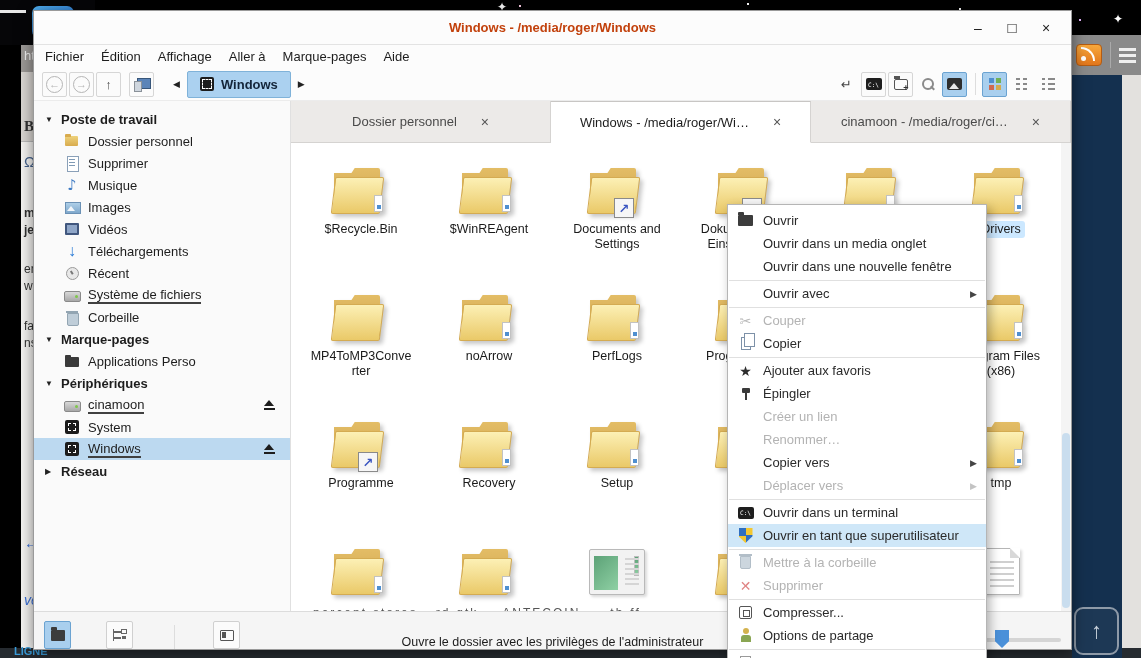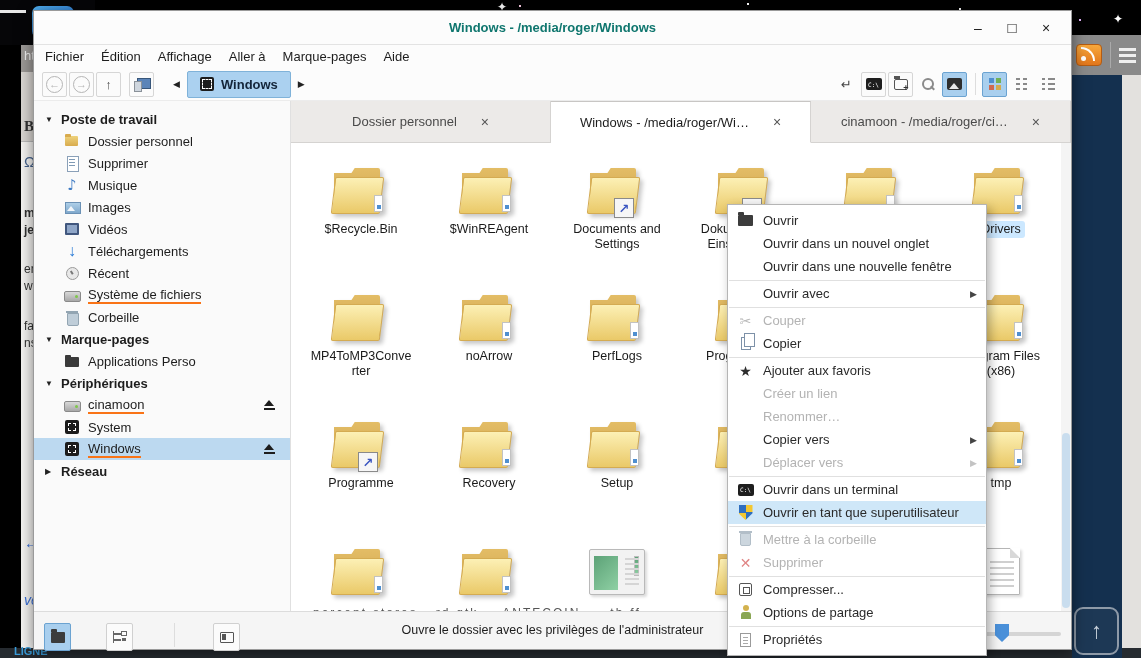--- a/index.html
+++ b/index.html
@@ -62,21 +62,21 @@
   .burger-icon i { display:block; width:17px; height:3px; background:#efefef; }
   .bg-right-navy { position:absolute; left:1072px; top:75px; width:50px; height:583px; background:#14304f; z-index:5; }
   .bg-right-gray { position:absolute; left:1122px; top:75px; width:19px; height:583px; background:#e3e1de; z-index:4; }
   .up-btn { position:absolute; left:2px; top:532px; width:45px; height:48px; border:2px solid #8e9aa8; border-radius:9px;
     color:#c7d0da; font-size:22px; display:flex; align-items:center; justify-content:center; background:rgba(255,255,255,0.04); }
 
   
   .window { position:absolute; left:33px; top:10px; width:1039px; height:640px; background:#f9f9f9;
     border:1px solid #9a9a9a; box-shadow:0 3px 14px rgba(0,0,0,.5); z-index:10; display:flex; flex-direction:column; }
   .titlebar { height:34px; background:#fcfcfc; border-bottom:1px solid #e3e3e3; display:flex; align-items:center; position:relative; }
-  .title { position:absolute; left:0; right:0; text-align:center; font-size:13px; font-weight:bold; color:#0f766e; }
+  .title { position:absolute; left:0; right:0; text-align:center; font-size:13px; font-weight:bold; color:#c2410c; }
   .win-controls { margin-left:auto; display:flex; gap:4px; padding-right:10px; z-index:2; }
   .wc { width:30px; height:24px; display:flex; align-items:center; justify-content:center; font-size:14px; color:#222; }
   .wc.max { font-size:15px; }
   .menubar { height:23px; display:flex; align-items:center; gap:17px; padding-left:11px; background:#fcfcfc; }
   .menubar .mb { font-size:13px; color:#1d1d1d; }
   .toolbar { height:33px; display:flex; align-items:center; padding:0 8px; background:#fcfcfc; border-bottom:1px solid #ececec; }
   .tbtn { width:25px; height:25px; border:1px solid #d6d6d6; background:#fbfbfb; border-radius:2px;
     display:flex; align-items:center; justify-content:center; margin-right:2px; font-size:13px; color:#444; }
   .tbtn.flat { border:none; background:transparent; }
   .tbtn.active { background:#a9cfee; border-color:#6ba3d1; }
@@ -115,21 +115,21 @@
   .viewlist-icon i.bars { width:7px; }
 
   
   .wbody { flex:1; display:flex; min-height:0; }
   .sidebar { width:257px; background:#fafafa; border-right:1px solid #e0e0e0; padding-top:7px; font-size:13px; color:#1d1d1d; overflow:hidden; }
   .sec-title { display:flex; align-items:center; gap:8px; height:22px; padding-left:11px; font-weight:bold; }
   .sec-arrow { font-size:8px; color:#222; width:8px; }
   .si { display:flex; align-items:center; gap:8px; height:22px; padding-left:30px; position:relative; }
   .si.selected { background:#bcd9f0; }
   .si .lbl { white-space:nowrap; }
-  .si .lbl.u { border-bottom:2px solid #f97316; }
+  .si .lbl.u { border-bottom:2px solid #404040; }
   .eject { position:relative; width:13px; height:11px; margin-left:auto; margin-right:14px; }
   .eject::before { content:""; position:absolute; left:1px; top:0; border-left:5.5px solid transparent; border-right:5.5px solid transparent; border-bottom:6px solid #1d1d1d; }
   .eject::after { content:""; position:absolute; left:1px; top:8px; width:11px; height:2.5px; background:#1d1d1d; }
   .sic { width:16px; height:16px; position:relative; flex:none; }
   .ic-homefolder::before { content:""; position:absolute; left:1px; top:3px; width:13px; height:10px; background:linear-gradient(#eed27c,#d8ab4e); border-radius:1px; }
   .ic-homefolder::after { content:""; position:absolute; left:1px; top:1px; width:6px; height:3px; background:#d8ab4e; border-radius:1px 1px 0 0; }
   .ic-doc::before { content:""; position:absolute; left:3px; top:1px; width:10px; height:14px; background:#fff; border:1px solid #8aa0b8; }
   .ic-doc::after { content:""; position:absolute; left:5px; top:4px; width:6px; height:7px;
     background:repeating-linear-gradient(to bottom,#7f9ab5 0 1px,transparent 1px 3px); }
   .ic-music { color:#3a78c2; font-size:15px; line-height:16px; text-align:center; font-family:"DejaVu Sans",sans-serif; }
@@ -181,21 +181,21 @@
   .win-doc { position:relative; width:37px; height:47px; background:#fff; border:1px solid #b5b5b5; border-radius:1px;
     box-shadow:2px 2px 3px rgba(0,0,0,.15); }
   .win-doc::before { content:""; position:absolute; right:-1px; top:-1px; border-top:10px solid #fff; border-left:10px solid #d8d8d8; }
   .win-doc::after { content:""; position:absolute; left:6px; top:12px; width:24px; height:26px;
     background:repeating-linear-gradient(to bottom,#cfcfcf 0 2px,transparent 2px 6px); }
   .v-scroll { position:absolute; right:0; top:0; bottom:0; width:10px; background:#f4f4f4; }
   .v-thumb { position:absolute; right:1px; top:62%; bottom:3px; width:8px; background:#c9ddee; border-radius:4px; }
   .clip-row { position:absolute; left:10px; right:14px; bottom:0; height:5px; overflow:hidden; color:#555; font-size:12px; letter-spacing:2px; }
 
   
-  .statusbar { height:38px; background:#f5f5f5; border-top:1px solid #dcdcdc; display:flex; align-items:flex-start; padding:11px 10px; position:relative;gap:32px; }
+  .statusbar { height:38px; background:#f5f5f5; border-top:1px solid #dcdcdc; display:flex; align-items:flex-end; padding:0 10px; position:relative;gap:32px; }
   .sbtn { width:27px; height:28px; border:1px solid #d0d0d0; background:#fbfbfb; border-radius:2px; display:flex; align-items:center; justify-content:center; margin-right:3px; }
   .sbtn.active { background:#a9cfee; border-color:#6ba3d1; }
   .sb-folder { position:relative; width:14px; height:11px; background:#3c3c3c; border-radius:1px; }
   .sb-folder::before { content:""; position:absolute; left:0; top:-3px; width:6px; height:3px; background:#3c3c3c; border-radius:1px 1px 0 0; }
   .sb-tree { position:relative; width:14px; height:12px; border-left:1.5px solid #666; }
   .sb-tree::before { content:""; position:absolute; left:0; top:2px; width:7px; height:1.5px; background:#666; box-shadow:0 6px 0 #666; }
   .sb-tree::after { content:""; position:absolute; left:7px; top:0; width:4px; height:3px; border:1px solid #666; box-shadow:0 6px 0 -1px #666; }
   .sb-sep { width:1px; height:24px; background:#ddd; margin:0 6px; }
   .sb-pane { position:relative; width:14px; height:11px; border:1.5px solid #555; border-radius:1px; }
   .sb-pane::before { content:""; position:absolute; left:1px; top:1px; width:4px; height:6px; background:#555; }
@@ -664,21 +664,21 @@
 
   <div class="ctx">
     <div class="mi">
         <span class="mic">
           <span class="mc-openfolder"></span>
         </span>
         <span>Ouvrir</span>
       </div>
     <div class="mi">
         <span class="mic"></span>
-        <span>Ouvrir dans un nouvel onglet</span>
+        <span>Ouvrir dans un media onglet</span>
       </div>
     <div class="mi">
         <span class="mic"></span>
         <span>Ouvrir dans une nouvelle fenêtre</span>
       </div>
     <div class="menu-sep"></div>
     <div class="mi">
         <span class="mic"></span>
         <span>Ouvrir avec</span>
         <span class="sub">▶</span>
@@ -692,20 +692,26 @@
         <span class="mic">
           <span class="mc-copy"></span>
         </span>
         <span>Copier</span>
       </div>
     <div class="menu-sep"></div>
     <div class="mi">
         <span class="mic mc-star">★</span>
         <span>Ajouter aux favoris</span>
       </div>
+    <div class="mi">
+        <span class="mic">
+          <span class="mc-pin"></span>
+        </span>
+        <span>Épingler</span>
+      </div>
     <div class="mi dis">
         <span class="mic"></span>
         <span>Créer un lien</span>
       </div>
     <div class="mi dis">
         <span class="mic"></span>
         <span>Renommer…</span>
       </div>
     <div class="mi">
         <span class="mic"></span>

